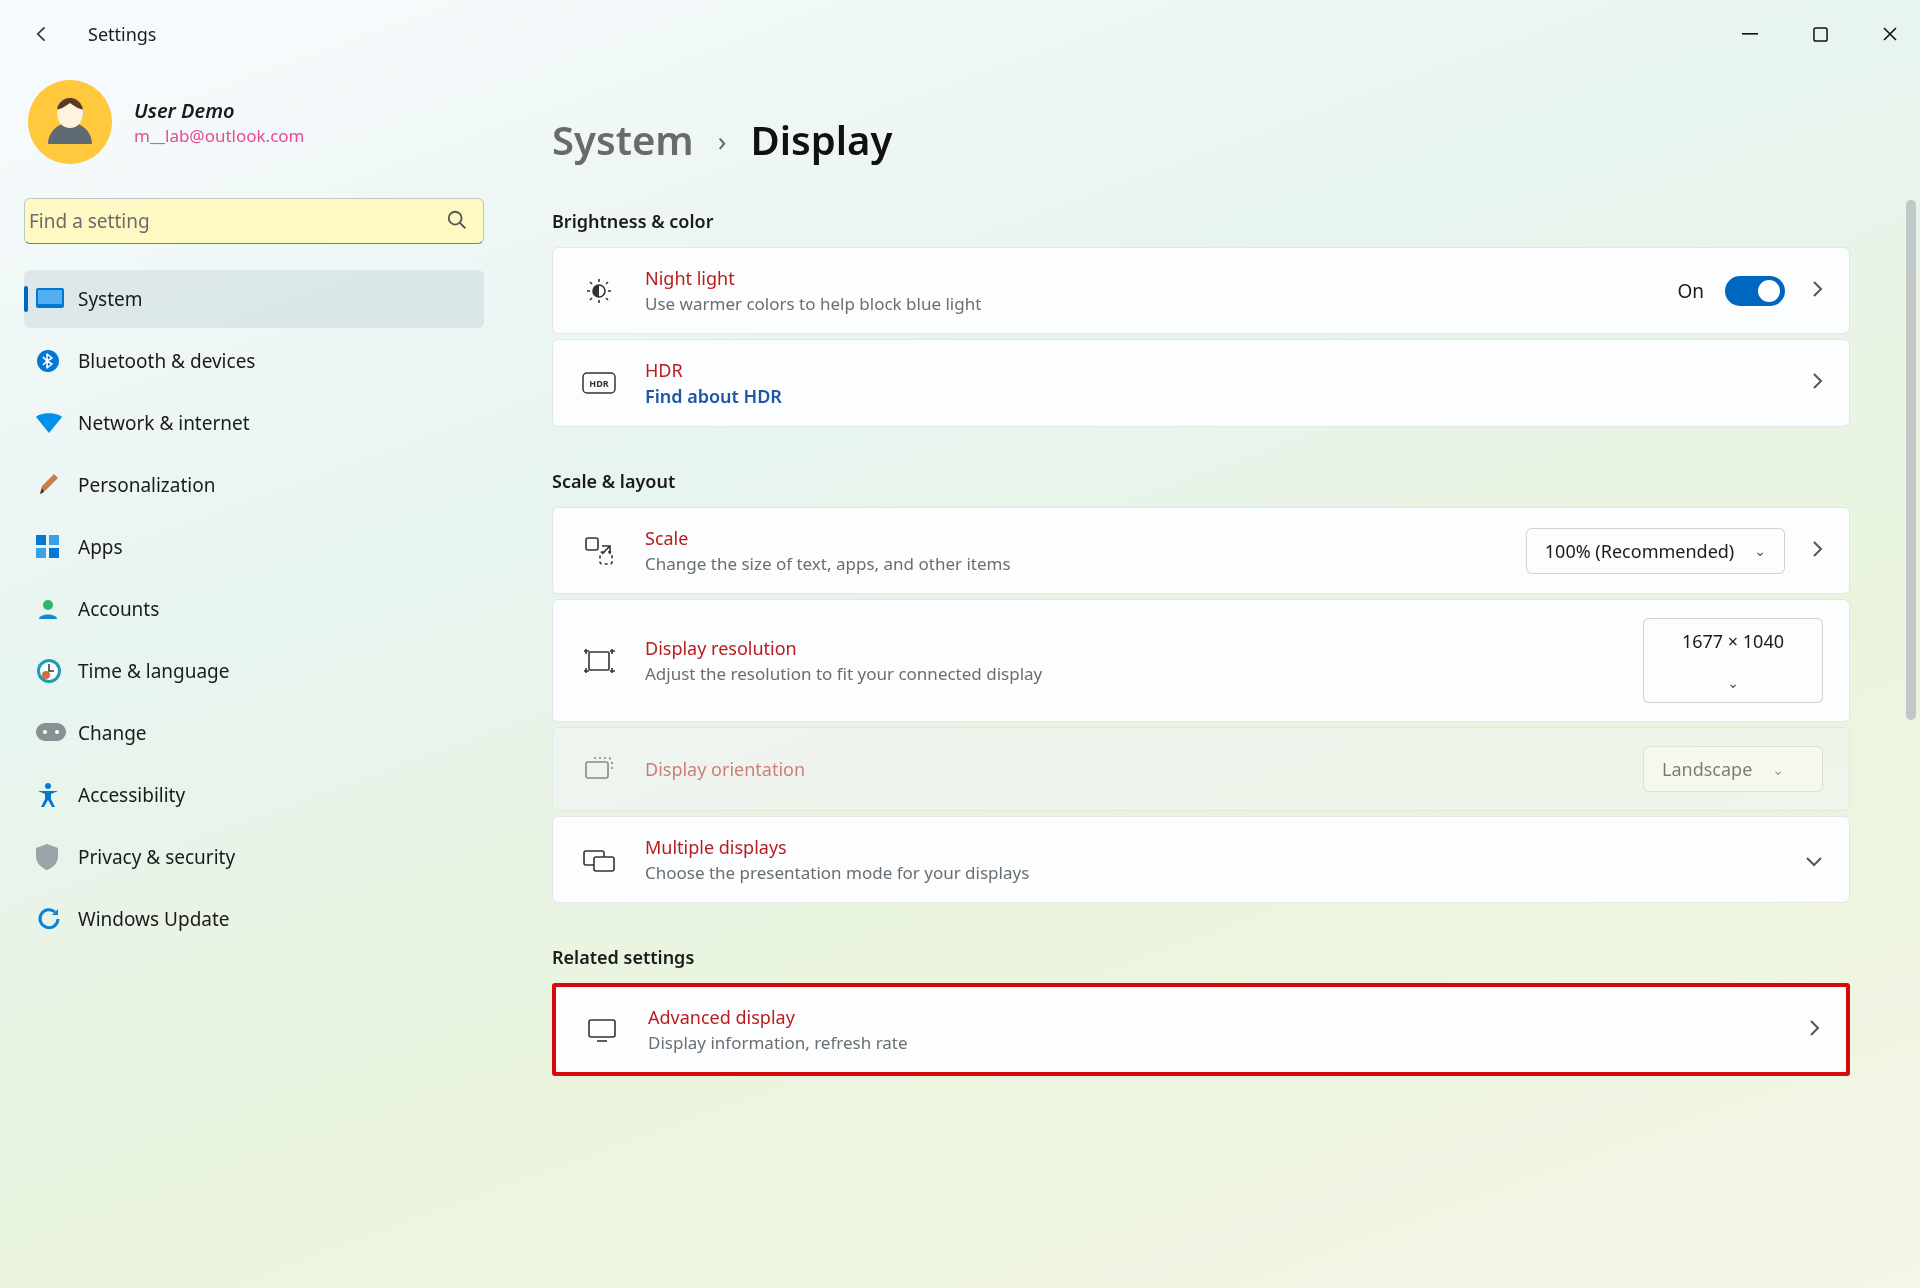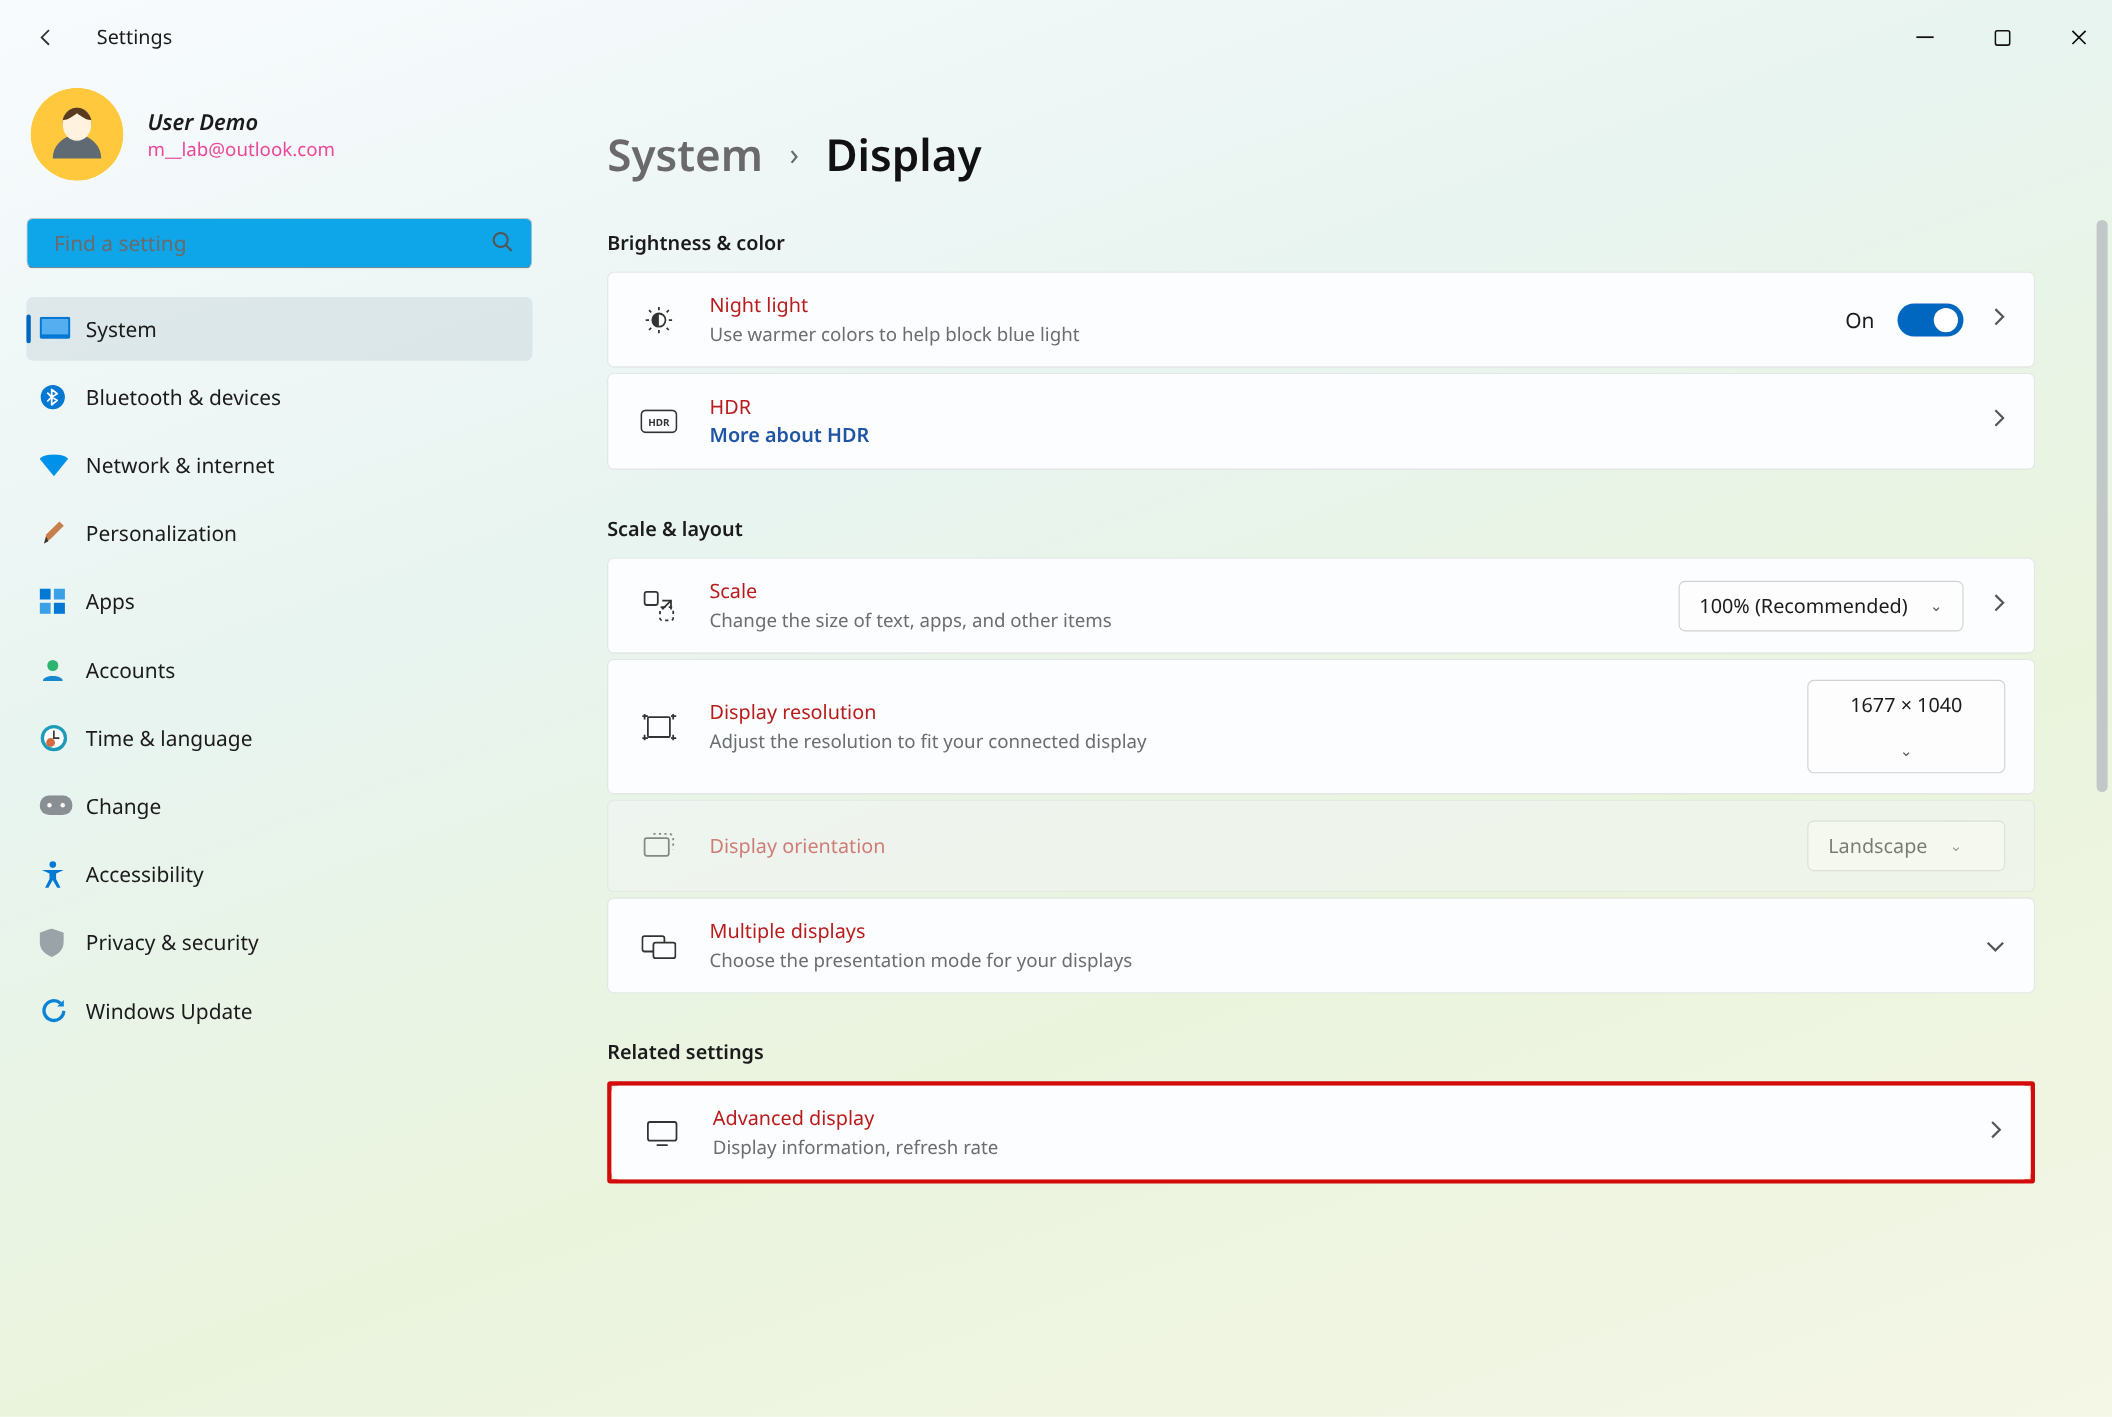--- a/index.html
+++ b/index.html
@@ -27,21 +27,21 @@
 .avatar { width:84px; height:84px; border-radius:50%; background:#ffc83d; display:flex; align-items:center; justify-content:center; overflow:hidden; }
 .avatar svg { width:84px; height:84px; }
 .user-text .name { font-size:20px; font-weight:600;font-style:italic; }
 .user-text .mail { font-size:17px; color:#ec4899; }
 
 
 .search { position:relative; margin-bottom:26px; }
 .search input {
   width:100%; height:46px; border:1px solid #bfc6c8;
   border-bottom:1px solid #7a7f82; border-radius:6px;
-  padding:0 48px 0 24px; font-size:19px; background:#0ea5e9;
+  padding:0 48px 0 4px; font-size:19px; background:#fef9c3;
 }
 .search input::placeholder { color:#6b6b6b; }
 .search .sicon { position:absolute; right:16px; top:11px; color:#555; }
 
 
 .nav { list-style:none; display:flex; flex-direction:column; gap:4px; }
 .nav li { display:flex; align-items:center; height:58px; border-radius:6px; padding:0 12px; cursor:pointer; position:relative; font-size:19px; color:#1b1b1b; }
 .nav li .nicon { width:42px; display:flex; justify-content:flex-start; align-items:center; }
 .nav li.sel { background:rgba(0,55,90,0.08); }
 .nav li.sel::before { content:""; position:absolute; left:0; top:16px; width:4px; height:26px; background:#0067c0; border-radius:3px; }
@@ -294,21 +294,21 @@
 
       <div class="card">
         <div class="cicon">
           <svg width="34" height="22" viewBox="0 0 34 22" fill="none" stroke="#333" stroke-width="1.5">
               <rect x="1" y="1" width="32" height="20" rx="4"></rect>
               <text x="17" y="15" text-anchor="middle" font-size="9" font-family="sans-serif" fill="#333" stroke="none" font-weight="700">HDR</text>
             </svg>
         </div>
         <div class="ctext">
           <div class="ctitle">HDR</div>
-          <div class="link">More about HDR</div>
+          <div class="link">Find about HDR</div>
         </div>
         <div class="right">
           <span class="chev">
             <svg width="12" height="18" viewBox="0 0 12 18" fill="none" stroke="#555" stroke-width="2">
                 <path d="M3 2l7 7-7 7"></path>
               </svg>
           </span>
         </div>
       </div>
     </div>

